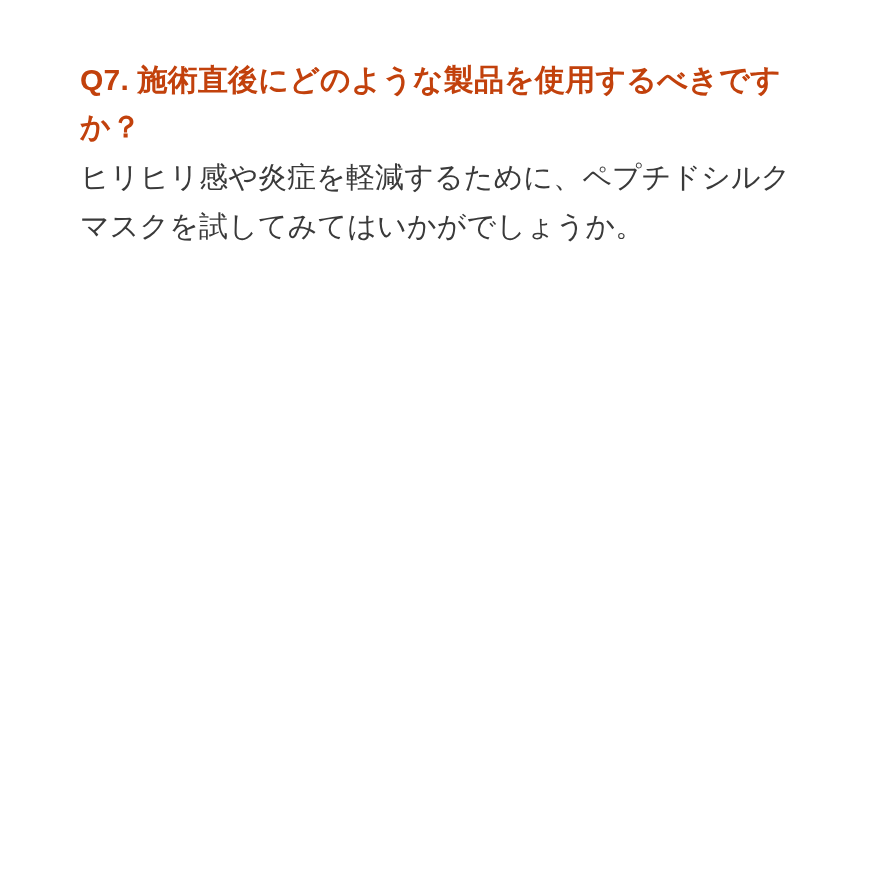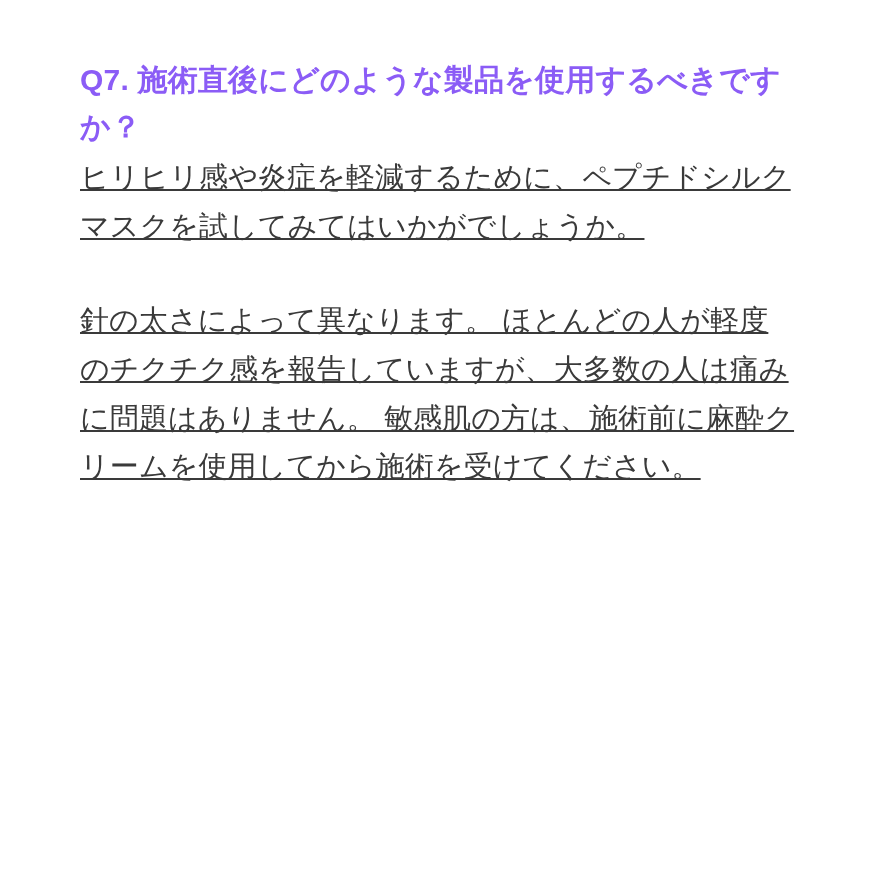--- a/index.html
+++ b/index.html
@@ -24,41 +24,39 @@
   .faq-block {
     margin: 0 0 46px 0;
   }
   .faq-block:last-child {
     margin-bottom: 0;
   }
   .faq-question {
     font-size: 30px;
     font-weight: bold;
     line-height: 1.58;
-    color: #8b5cf6;
+    color: #c2410c;
     margin: 0 0 2px 0;
     letter-spacing: 0.2px;
   }
   .faq-answer {
     font-size: 29px;
     font-weight: normal;
     line-height: 1.68;
     color: #3a3a3a;
     margin: 0;
     letter-spacing: 0.1px;
-    text-decoration: underline;
   }
 </style>
 </head>
 <body>
 
 <div class="page">
 
   <div class="faq-block">
     <p class="faq-question">Q7. 施術直後にどのような製品を使用するべきですか？</p>
     <p class="faq-answer">ヒリヒリ感や炎症を軽減するために、ペプチドシルクマスクを試してみてはいかがでしょうか。</p>
   </div>
 
   <div class="faq-block">
-    <p class="faq-answer">針の太さによって異なります。 ほとんどの人が軽度のチクチク感を報告していますが、大多数の人は痛みに問題はありません。 敏感肌の方は、施術前に麻酔クリームを使用してから施術を受けてください。</p>
   </div>
 
 </div>
 
 </body></html>

